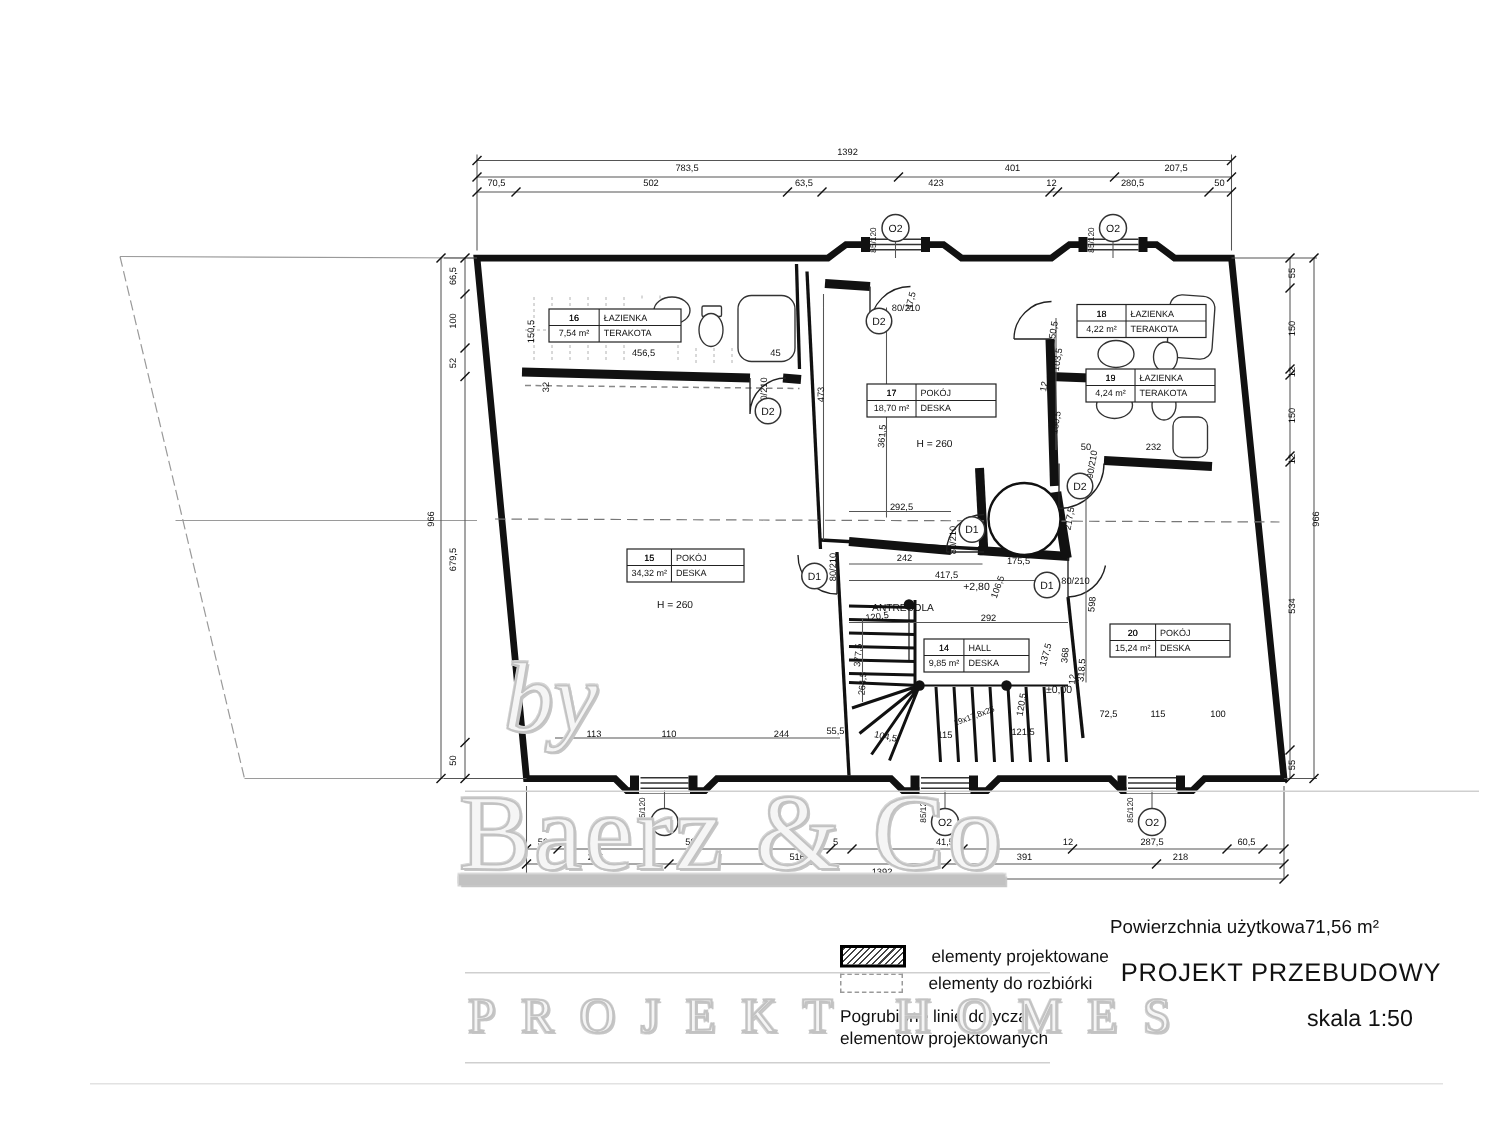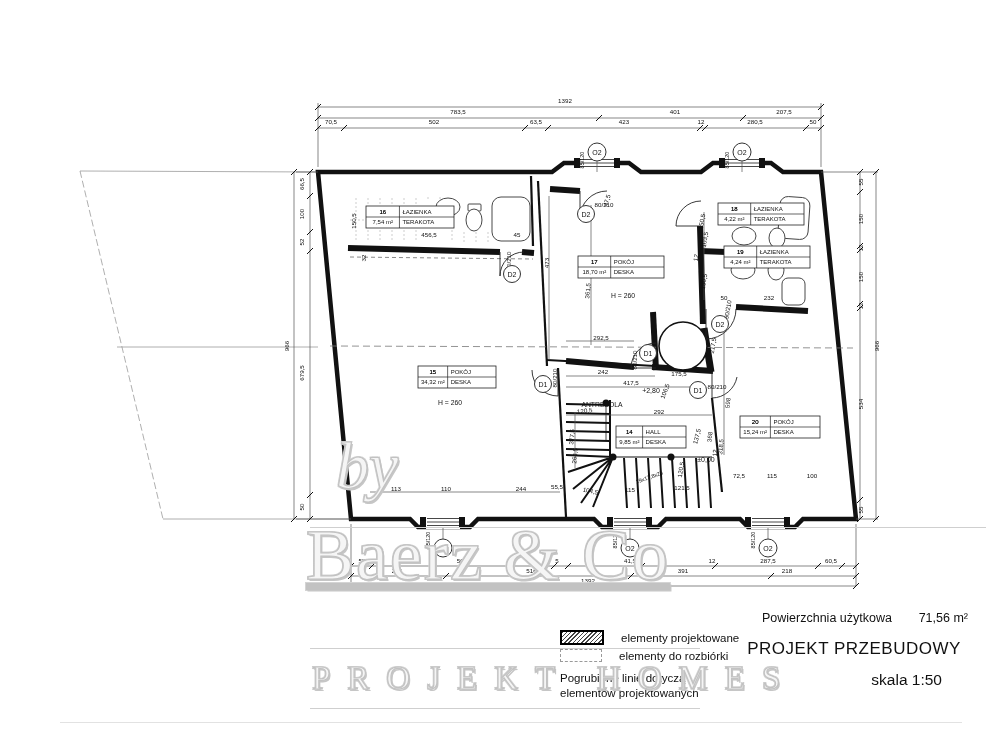--- a/index.html
+++ b/index.html
@@ -11,21 +11,21 @@
   
   .legend{position:absolute;left:560px;top:630px;z-index:3;font-size:11.5px;color:#111;}
   .lrow{display:flex;align-items:center;gap:17px;margin-bottom:4px;}
   .sw-new{width:40px;height:11px;border:2.5px solid #000;
           background:repeating-linear-gradient(135deg,#444 0 1px,#fff 1px 3px);}
   .sw-dem{width:40px;height:11px;border:1.2px dashed #9a9a9a;background:#fff;}
   .lnote{margin-top:9px;line-height:1.3;}
 
   
   .titleblock{position:absolute;left:740px;top:611px;width:228px;z-index:4;}
-  .area-row{display:flex;justify-content:space-between;font-size:12.5px;margin-left:22px;}
+  .area-row{display:flex;font-size:12.5px;}
   .proj{font-size:17px;text-align:center;letter-spacing:.5px;line-height:1.4;margin-top:12px;}
   .scale{text-align:right;font-size:15.5px;padding-right:26px;margin-top:10px;}
 
   
   .watermark{position:absolute;inset:0;z-index:5;pointer-events:none;}
   .wm-line{position:absolute;border-top:1.6px solid #cfcfcf;}
   .wm-txt{position:absolute;font-family:"Liberation Serif",serif;color:#f5f5f5;
           -webkit-text-stroke:1.2px #c2c2c2;
           text-shadow:1.5px 1.5px 0 #c6c6c6,-1px -1px 0 #d4d4d4,1px -1px 0 #d4d4d4,-1px 1px 0 #d4d4d4;}
   .wm-by{left:336px;top:428px;font-size:66px;font-style:italic;}

